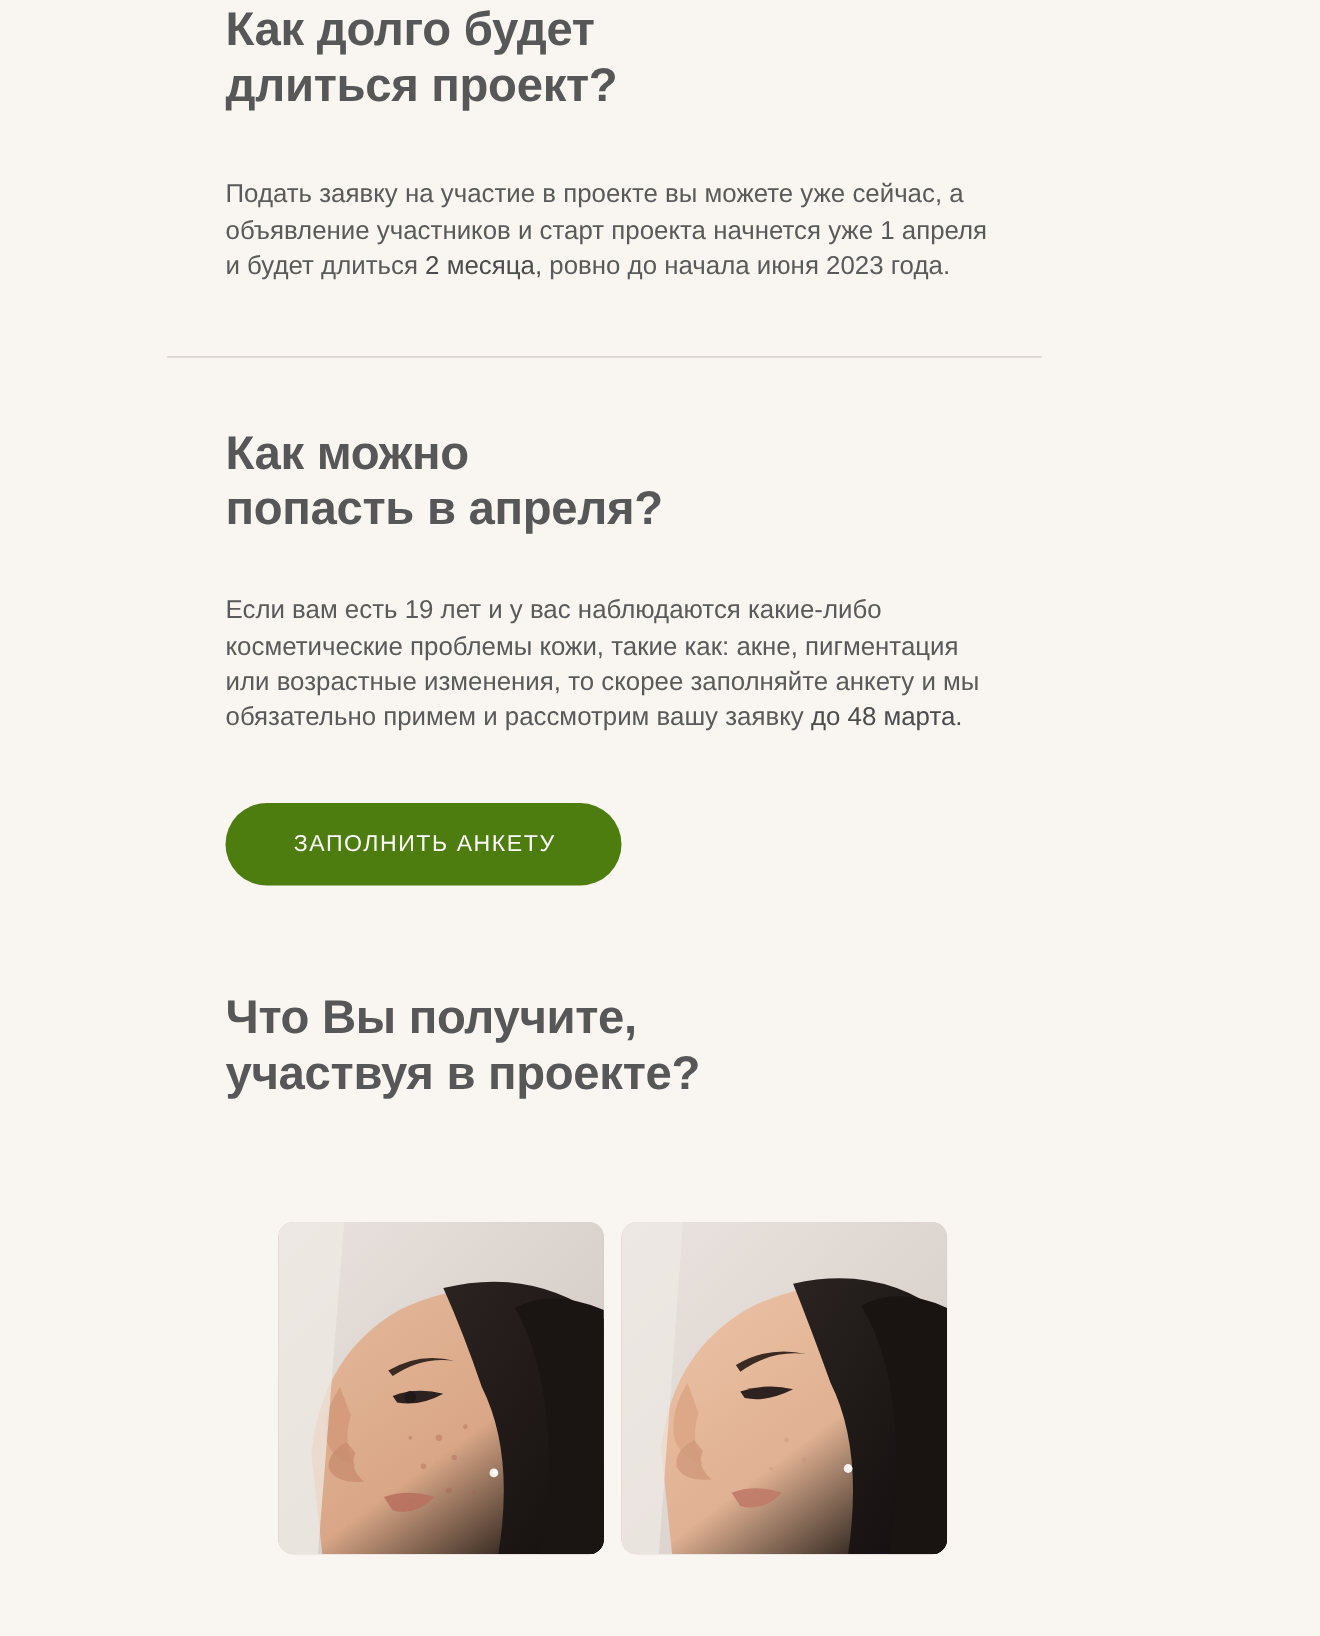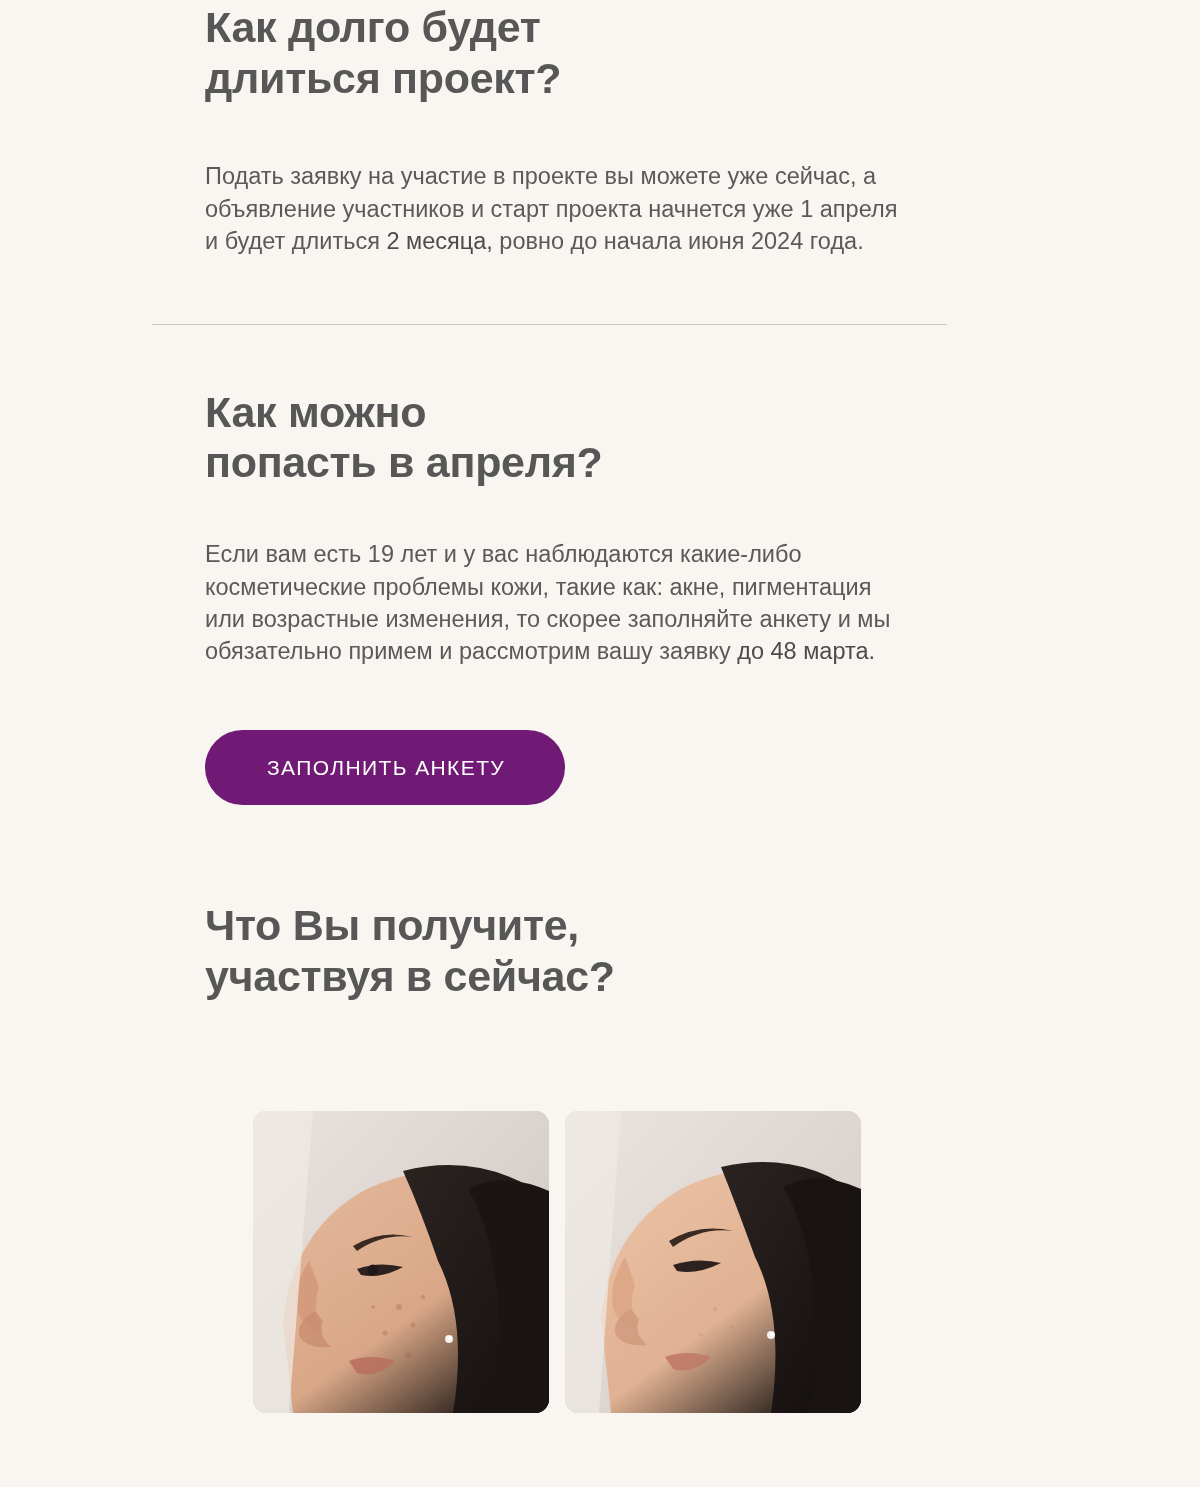--- a/index.html
+++ b/index.html
@@ -70,21 +70,21 @@
   .block-join p.section-text {
     margin-top: 50px;
     max-width: 690px;
   }
 
   .cta-wrap {
     margin-top: 62px;
   }
   .cta-button {
     display: inline-block;
-    background: #701a75;
+    background: #4d7c0f;
     color: #ffffff;
     border: none;
     border-radius: 40px;
     font-size: 21px;
     letter-spacing: 1.4px;
     font-family: "Liberation Sans", sans-serif;
     padding: 27px 60px 27px 62px;
     cursor: pointer;
     line-height: 1;
   }
@@ -117,37 +117,37 @@
   }
 </style>
 </head>
 <body>
 
 <div class="page">
 
   <section class="block-duration">
     <h2 class="section-title">Как долго будет
 длиться проект?</h2>
-    <p class="section-text"><span>Подать заявку на участие в проекте вы можете уже сейчас, а объявление участников и старт проекта начнется уже 1 апреля и будет длиться </span><b>2 месяца,</b><span> ровно до начала июня 2024 года.</span></p>
+    <p class="section-text"><span>Подать заявку на участие в проекте вы можете уже сейчас, а объявление участников и старт проекта начнется уже 1 апреля и будет длиться </span><b>2 месяца,</b><span> ровно до начала июня 2023 года.</span></p>
   </section>
 
   <div class="divider"></div>
 
   <section class="block-join">
     <h2 class="section-title">Как можно
 попасть в апреля?</h2>
     <p class="section-text"><span>Если вам есть 19 лет и у вас наблюдаются какие-либо косметические проблемы кожи, такие как: акне, пигментация или возрастные изменения, то скорее заполняйте анкету и мы обязательно примем и рассмотрим вашу заявку </span><b>до 48 марта.</b></p>
     <div class="cta-wrap">
       <button class="cta-button">ЗАПОЛНИТЬ АНКЕТУ</button>
     </div>
   </section>
 
   <section class="block-results">
     <h2 class="section-title">Что Вы получите,
-участвуя в сейчас?</h2>
+участвуя в проекте?</h2>
   </section>
 
   <div class="photos">
 
     <div class="photo">
       <svg viewBox="0 0 296 302" preserveAspectRatio="xMidYMid slice" aria-hidden="true">
         <defs>
           <linearGradient id="bg1" x1="0" y1="0" x2="1" y2="1">
             <stop offset="0%" stop-color="#e9e3df"></stop>
             <stop offset="100%" stop-color="#cdc3bd"></stop>

